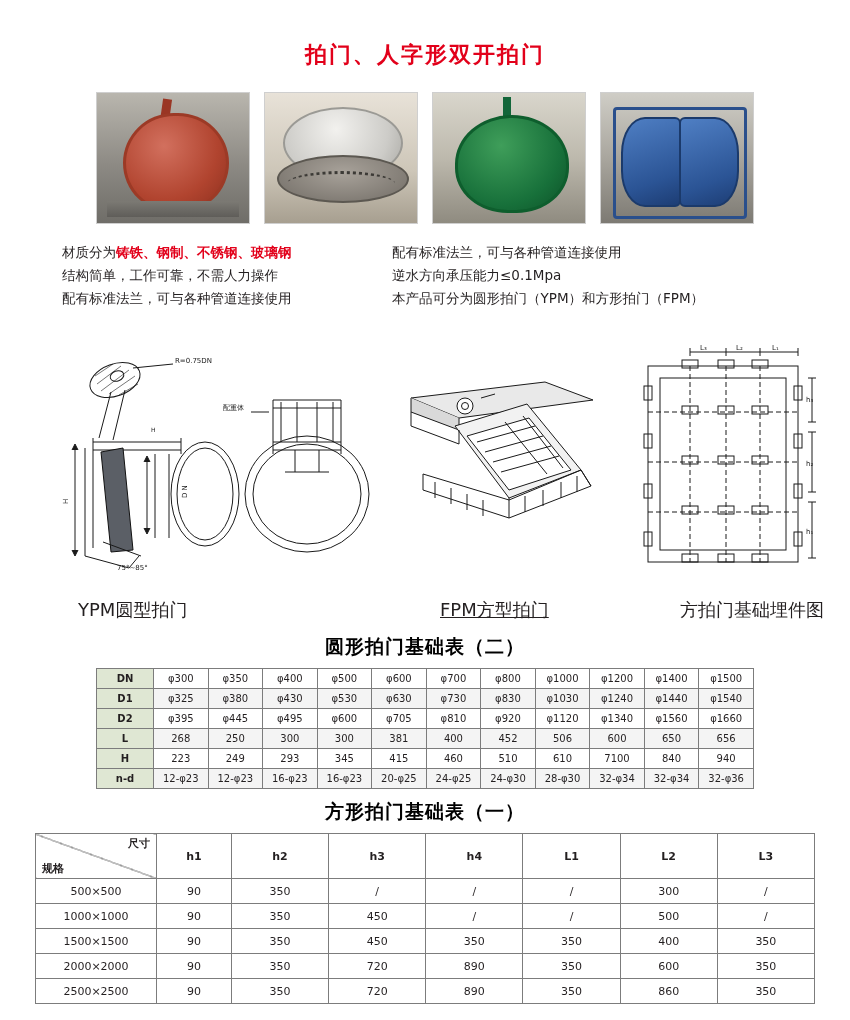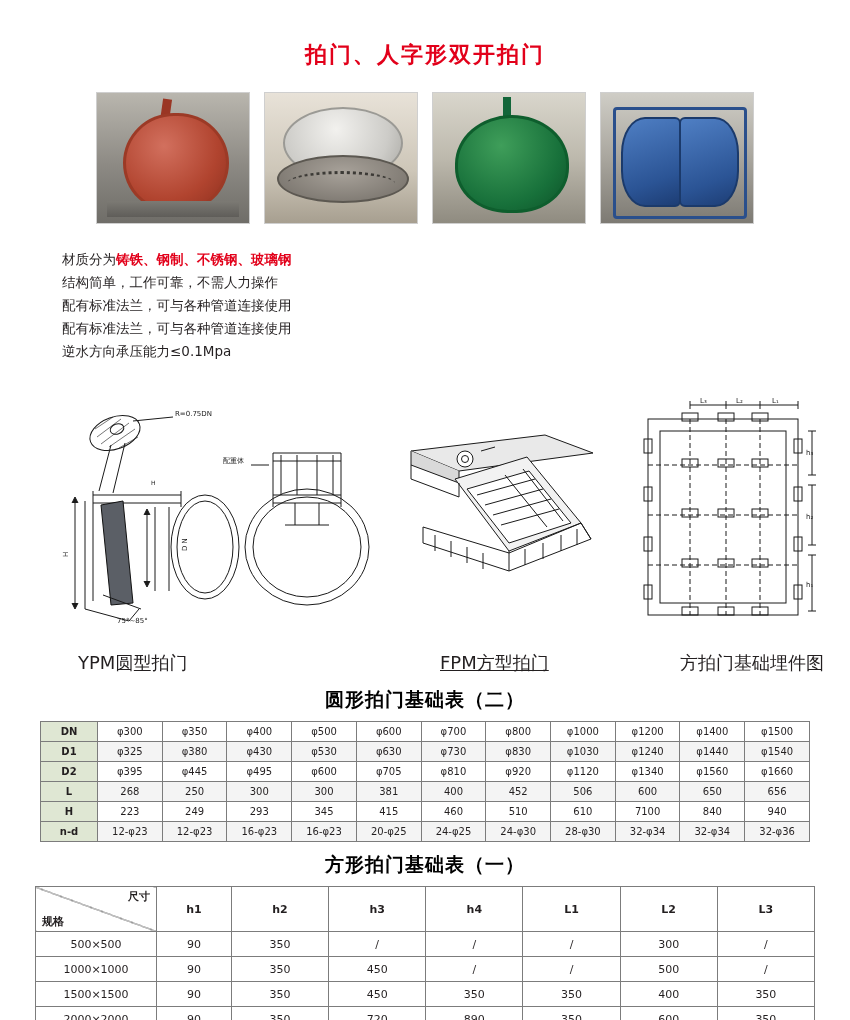--- a/index.html
+++ b/index.html
@@ -126,25 +126,24 @@
   .p4 .frame {
     position: absolute;
     left: 12px; top: 14px;
     width: 128px; height: 106px;
     border: 3px solid #2a4f8c;
     border-radius: 4px;
   }
   
   .features {
     display: flex;
-    margin: 24px 0 0 62px;
+    margin: 17px 0 0 62px;
     font-size: 13.5px;
     line-height: 23px;
     font-family: "DejaVu Sans", sans-serif;
-    flex-direction: column;
   }
   .features .col { width: 330px; }
   .features .col2 { width: 400px; }
   .hl { color: #e2001a; font-weight: bold; }
   
   .drawings {
     position: relative;
     height: 280px;
     margin-top: 8px;
   }
@@ -177,21 +176,21 @@
     font-family: "DejaVu Sans", sans-serif;
   }
   
   table {
     border-collapse: collapse;
     font-size: 10px;
     font-family: "DejaVu Sans", sans-serif;
   }
   .tbl1 {
     margin: 4px auto;
-    width: 770px;
+    width: 658px;
   }
   .tbl1 td, .tbl1 th {
     border: 1px solid #7c7c7c;
     text-align: center;
     height: 19px;
     padding: 0 2px;
     font-weight: normal;
   }
   .tbl1 .rowhead {
     background: #dfe7d3;
@@ -263,20 +262,21 @@
     <div class="col">
       <div>
         <span>材质分为</span><span class="hl">铸铁、钢制、不锈钢、玻璃钢</span>
       </div>
       <div>结构简单，工作可靠，不需人力操作</div>
       <div>配有标准法兰，可与各种管道连接使用</div>
     </div>
     <div class="col2">
       <div>配有标准法兰，可与各种管道连接使用</div>
       <div>逆水方向承压能力≤0.1Mpa</div>
+      <div>本产品可分为圆形拍门（YPM）和方形拍门（FPM）</div>
     </div>
   </div>
 
   <div class="drawings">
 
     <div class="drawing d1">
       <svg width="320" height="250" viewBox="0 0 320 250">
         <g fill="none" stroke="#1a1a1a" stroke-width="1">
 
           <ellipse cx="60" cy="38" rx="26" ry="16" transform="rotate(-20 60 38)" fill="#ffffff"></ellipse>

